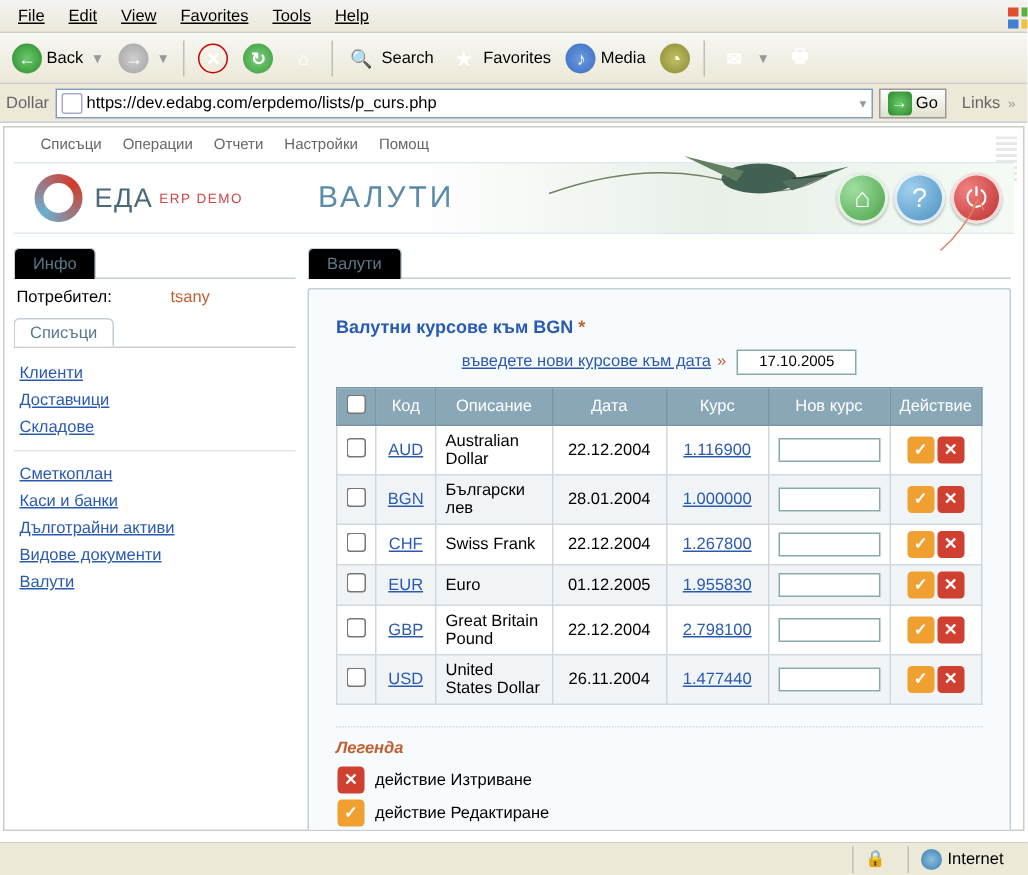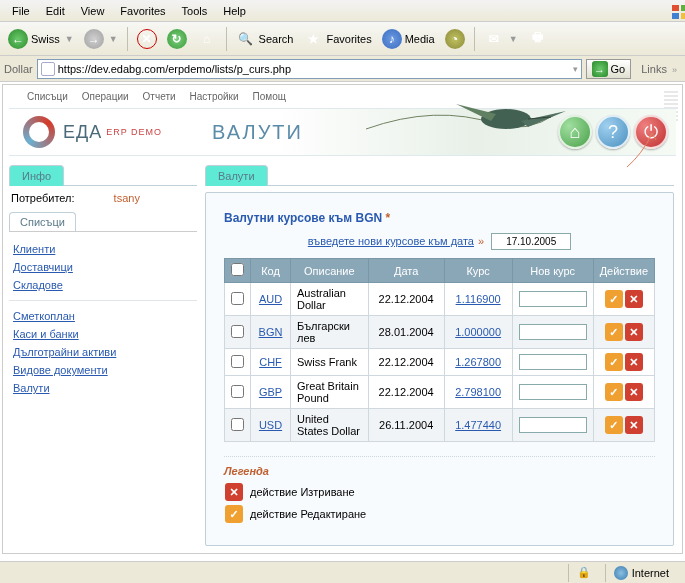--- a/index.html
+++ b/index.html
@@ -1,18 +1,18 @@
 <!DOCTYPE html>
 <html><head>
 <meta charset="utf-8">
 <style>
 * { box-sizing: border-box; margin: 0; padding: 0; }
 body { font-family: Tahoma, Verdana, sans-serif; font-size: 11px; background: #fff; width: 685px; }
 .menubar { background: linear-gradient(#f3f3f3,#ece9d8); border-bottom: 1px solid #ccc; display: flex; padding: 2px 4px; height: 22px; align-items: center; position: relative; }
-.menubar span { padding: 2px 8px; cursor: default; }
+.menubar span { padding: 2px 8px; cursor: default; text-decoration: underline; }
 .winflag { position: absolute; right: 4px; top: 2px; width: 18px; height: 16px; }
 .winflag svg { width: 18px; height: 16px; }
 .toolbar { background: linear-gradient(#f7f7f4,#ece9d8); border-bottom: 1px solid #ccc; display: flex; align-items: center; padding: 4px; height: 34px; gap: 2px; }
 .tbtn { display: flex; align-items: center; gap: 3px; padding: 2px 4px; }
 .tbtn .ico { width: 20px; height: 20px; display: inline-flex; align-items: center; justify-content: center; border-radius: 50%; font-size: 12px; color: #fff; font-weight: bold; }
 .tsep { width: 1px; height: 24px; background: #c0c0b0; margin: 0 3px; }
 .ico-back { background: radial-gradient(#6bc96b,#2a8a2a); }
 .ico-fwd { background: radial-gradient(#d0d0d0,#a0a0a0); }
 .ico-stop { width:16px; height:16px; border:1px solid #c00; color:#c00; background:none; border-radius:2px; font-size:11px; }
 .ico-refresh { background: radial-gradient(#7bcf7b,#3a9a3a); }
@@ -46,21 +46,21 @@
 .rbtn-home { background:radial-gradient(circle at 30% 30%,#a0dfa0,#4aa04a); }
 .rbtn-help { background:radial-gradient(circle at 30% 30%,#a0d0ef,#4a90c0); }
 .rbtn-power { background:radial-gradient(circle at 30% 30%,#ef8080,#c03030); }
 .birdimg { position:absolute; right:100px; top:-10px; width:220px; height:60px; opacity:.95; }
 .curvedarrow { position:absolute; right:20px; top:44px; width:40px; height:40px; }
 .curvedarrow svg { stroke:#e08060; fill:none; stroke-width:1; }
 .mainrow { display:flex; margin-top:4px; }
 .leftcol { width:200px; padding:4px 6px; }
 .rightcol { flex:1; padding:4px 8px 4px 2px; }
 .tabstrip { display:flex; border-bottom:1px solid #c0cfd8; margin-bottom:6px; }
-.tab { padding:4px 12px; border:1px solid #c0cfd8; border-bottom:none; background:#5eead4; border-radius:4px 4px 0 0; font-size:11px; color:#5a7a8a; position:relative; top:1px; }
+.tab { padding:4px 12px; border:1px solid #c0cfd8; border-bottom:none; background:#000000; border-radius:4px 4px 0 0; font-size:11px; color:#5a7a8a; position:relative; top:1px; }
 .userline { font-size:11px; margin:6px 2px 8px 2px; }
 .usernm { color:#c06030;margin-left:36px; }
 .sidetabs { display:flex; border-bottom:1px solid #ccc; margin-bottom:8px; }
 .sidetab { padding:3px 10px; border:1px solid #c0cfd8; border-bottom:none; border-radius:4px 4px 0 0; background:#fff; font-size:11px; color:#5a7a8a; }
 .sidelink { display:block; color:#2a5ab0; text-decoration:underline; padding:3px 4px; font-size:11px; cursor:pointer; }
 .sidesep { border-top:1px solid #e0e5e8; margin:6px 0; }
 .panel { border:1px solid #c0cfd8; background:#f7fbfd; padding:18px; border-radius:2px; }
 .paneltitle { color:#2a5ab0; font-weight:bold; font-size:12px; margin-bottom:8px; }
 .paneltitle .ast { color:#c06030; }
 .daterow { text-align:center; margin-bottom:8px; font-size:11px; }
@@ -108,21 +108,21 @@
         <rect x="10" y="1" width="7" height="6" fill="#60b040"></rect>
         <rect x="1" y="9" width="7" height="6" fill="#4080d0"></rect>
         <rect x="10" y="9" width="7" height="6" fill="#f0c040"></rect>
       </svg>
   </span>
 </div>
 
 <div class="toolbar">
   <div class="tbtn">
       <span class="ico ico-back">←</span>
-      <span>Swiss</span>
+      <span>Back</span>
       <span class="chev">▼</span>
     </div>
   <div class="tbtn">
       <span class="ico ico-fwd">→</span>
       <span class="chev">▼</span>
     </div>
   <div class="tsep"></div>
   <div class="tbtn">
       <span class="ico ico-stop">✕</span>
     </div>
@@ -278,20 +278,29 @@
               </tr>
               <tr>
                 <td class="chkcell"><input type="checkbox" style=""></td>
                 <td class="codecell"><a>CHF</a></td>
                 <td>Swiss Frank</td>
                 <td class="datecell">22.12.2004</td>
                 <td class="ratecell"><a>1.267800</a></td>
                 <td style="text-align:center"><input class="newrateinp" style=""></td>
                 <td class="actcell"><span class="aicon aicon-edit">✓</span><span class="aicon aicon-del">✕</span></td>
               </tr>
+              <tr class="alt">
+                <td class="chkcell"><input type="checkbox" style=""></td>
+                <td class="codecell"><a>EUR</a></td>
+                <td>Euro</td>
+                <td class="datecell">01.12.2005</td>
+                <td class="ratecell"><a>1.955830</a></td>
+                <td style="text-align:center"><input class="newrateinp" style=""></td>
+                <td class="actcell"><span class="aicon aicon-edit">✓</span><span class="aicon aicon-del">✕</span></td>
+              </tr>
               <tr>
                 <td class="chkcell"><input type="checkbox" style=""></td>
                 <td class="codecell"><a>GBP</a></td>
                 <td>Great Britain Pound</td>
                 <td class="datecell">22.12.2004</td>
                 <td class="ratecell"><a>2.798100</a></td>
                 <td style="text-align:center"><input class="newrateinp" style=""></td>
                 <td class="actcell"><span class="aicon aicon-edit">✓</span><span class="aicon aicon-del">✕</span></td>
               </tr>
               <tr class="alt">

